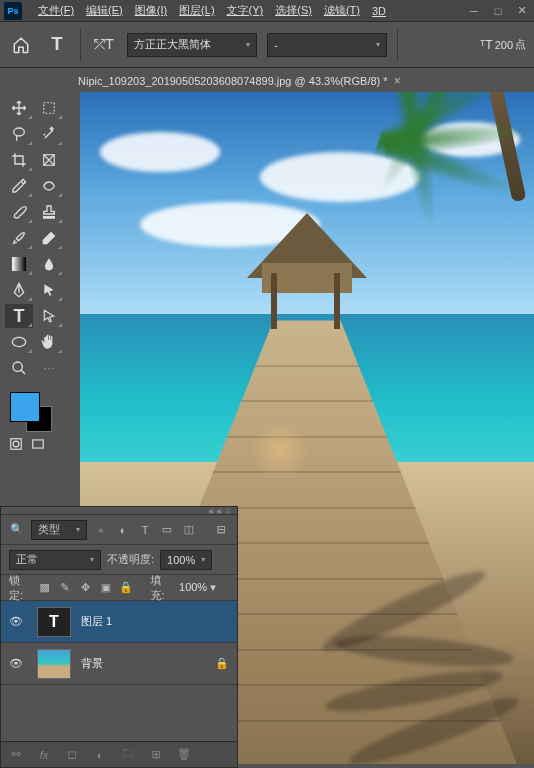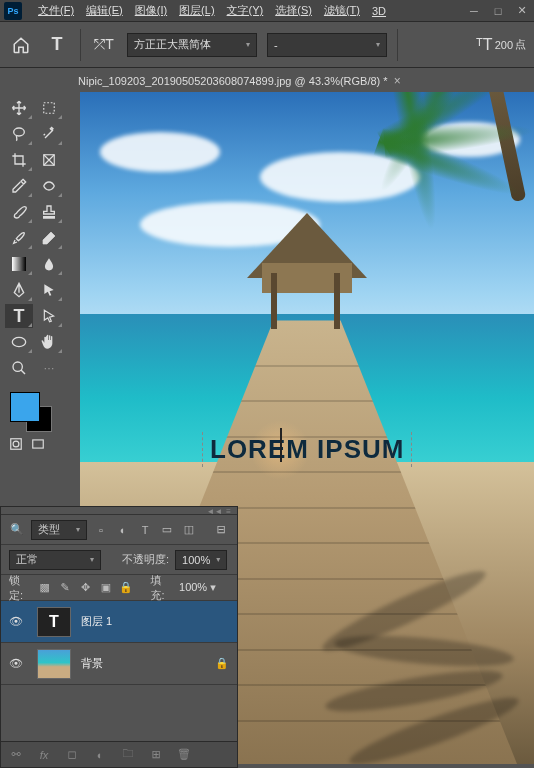--- a/index.html
+++ b/index.html
@@ -119,21 +119,21 @@
   <div class="dropdown font">
     <span>方正正大黑简体</span>
     <span class="dd-arrow">▾</span>
   </div>
   <div class="dropdown style">
     <span>-</span>
     <span class="dd-arrow">▾</span>
   </div>
   <div class="sep"></div>
   <div class="size-group">
-    <span class="icon-btn" style="width:auto;font-size:16px;">ᵀT</span>
+    <span class="icon-btn" style="width:auto;font-size:12px;">ᵀT</span>
     <span class="size-val">200</span>
     <span class="size-val">点</span>
   </div>
 </div>
 
 <div class="doctab-row">
   <div class="doctab">
     <span>Nipic_109203_20190505203608074899.jpg @ 43.3%(RGB/8) *</span>
     <span class="close">×</span>
   </div>
@@ -321,24 +321,20 @@
     <div class="leaf" style="right:60px;top:30px;transform:rotate(-60deg) scaleX(-1);"></div>
     <div class="leaf" style="right:60px;top:60px;transform:rotate(-100deg) scaleX(-1);"></div>
   </div>
   <div class="shadow-palm">
     <div class="sl" style="right:10px;bottom:20px;transform:rotate(-20deg);"></div>
     <div class="sl" style="right:30px;bottom:60px;transform:rotate(-10deg);"></div>
     <div class="sl" style="right:20px;bottom:100px;transform:rotate(5deg);"></div>
     <div class="sl" style="right:40px;bottom:140px;transform:rotate(-25deg);"></div>
   </div>
   <div class="hotzone"></div>
-  <div class="text-layer">
-    <span>LOREM IPSUM</span>
-    <span class="text-cursor"></span>
-  </div>
 </div>
 
 <div class="layers-panel">
   <div class="grip">
       <span>◄◄</span>
       <span>≡</span>
     </div>
 
   <div class="panel-row">
     <span class="mini">🔍</span>
@@ -352,21 +348,21 @@
     <span class="mini">▭</span>
     <span class="mini">◫</span>
     <span class="mini" style="margin-left:auto;">⊟</span>
   </div>
 
   <div class="panel-row">
     <div class="dd" style="min-width:92px;">
       <span>正常</span>
       <span class="arr">▾</span>
     </div>
-    <span style="margin-left:15px;text-align:right;">不透明度:</span>
+    <span style="margin-left:0;text-align:right;">不透明度:</span>
     <div class="dd" style="min-width:50px;">
       <span class="slider-val">100%</span>
       <span class="arr">▾</span>
     </div>
   </div>
 
   <div class="lock-row">
     <span>锁定:</span>
     <span class="mini">▩</span>
     <span class="mini">✎</span>

